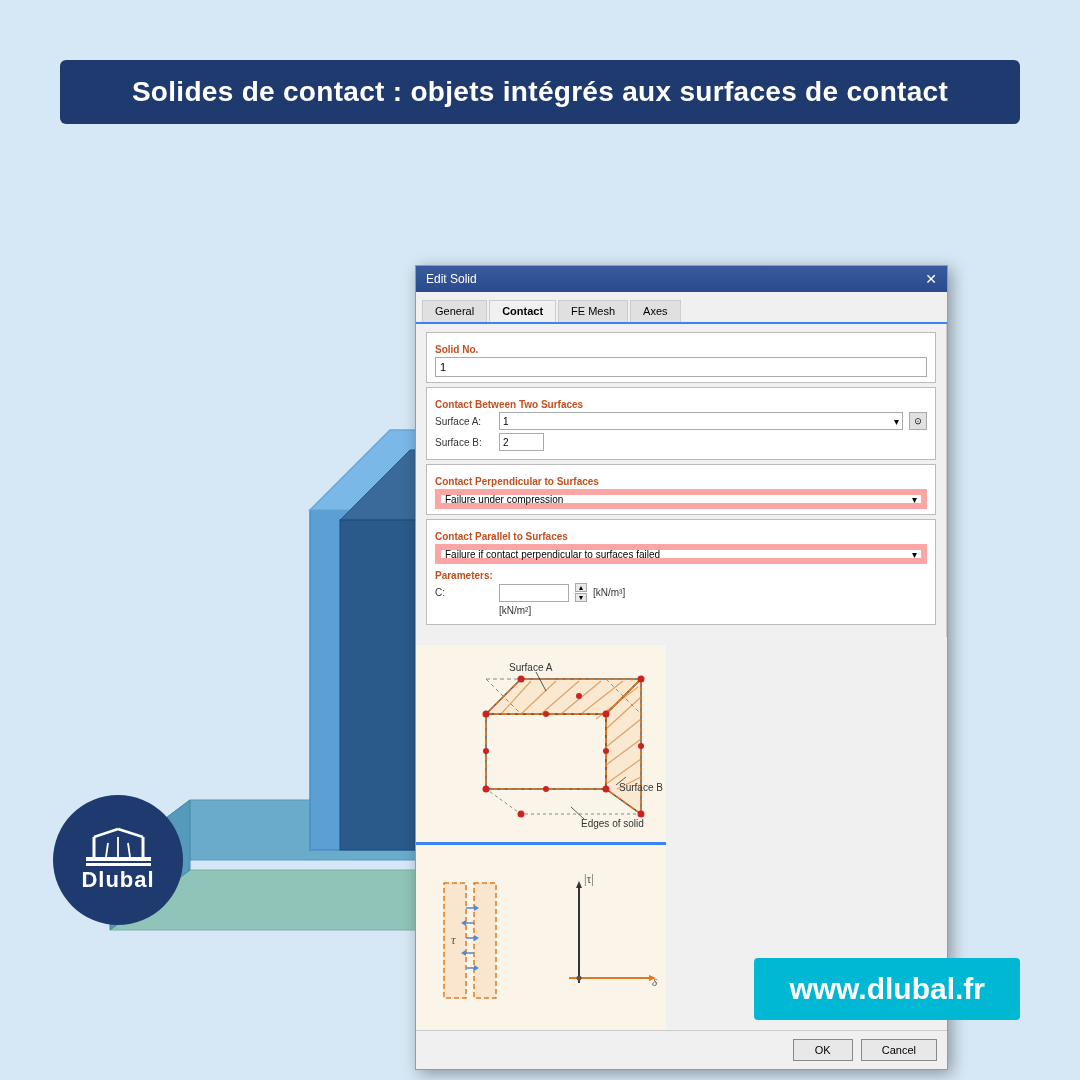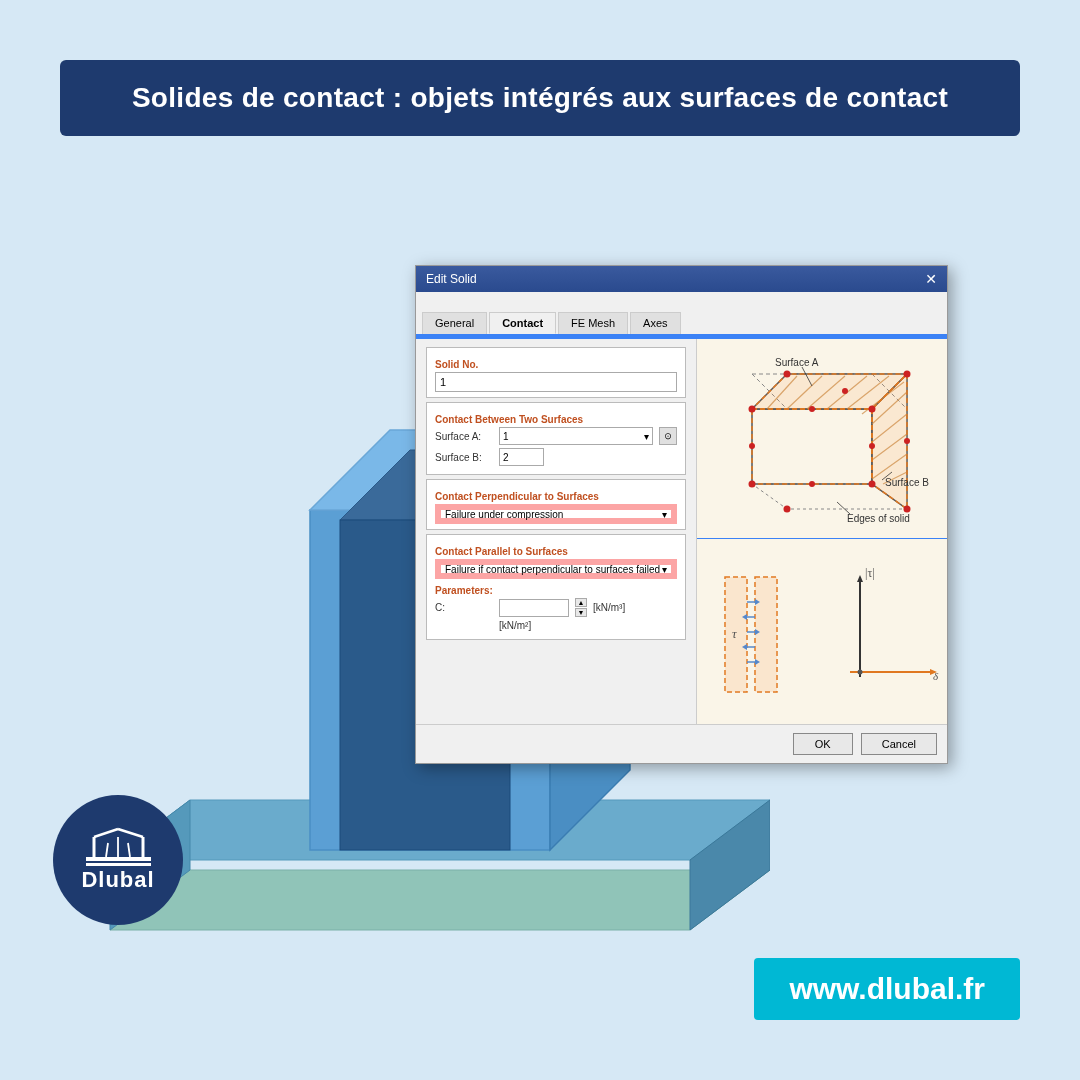--- a/index.html
+++ b/index.html
@@ -13,21 +13,21 @@
     }
 
     
     .header-banner {
       position: absolute;
       top: 60px;
       left: 60px;
       right: 60px;
       background-color: #1e3a6e;
       border-radius: 6px;
-      padding: 22px 30px;
+      padding: 16px 30px;
       display: flex;
       align-items: center;
       justify-content: center;
     }
     .header-title {
       color: white;
       font-size: 28px;
       font-weight: bold;
       text-align: center;
       letter-spacing: 0.3px;
@@ -63,60 +63,61 @@
       align-items: center;
       font-size: 12px;
     }
     .dialog-close {
       color: white;
       font-size: 14px;
       cursor: pointer;
     }
     .dialog-tabs {
       background: #f0f0f0;
-      border-bottom: 5px solid #3b82f6;
-      display: flex;
-      padding: 20px 6px 0;
+      border-bottom: 2px solid #3b82f6;
+      display: flex;
+      padding: 8px 6px 0;
       gap: 2px;
     }
     .dialog-tab {
       padding: 4px 12px;
       font-size: 11px;
       border: 1px solid #ccc;
       background: #e0e0e0;
       cursor: pointer;
       border-bottom: none;
     }
     .dialog-tab.active {
       background: #f0f0f0;
       border-bottom: 1px solid #f0f0f0;
       font-weight: bold;
     }
     .dialog-body {
       display: flex;
-      gap: 0;
+      gap: 8px;
+      flex-direction: column;
     }
     .dialog-left {
       flex: 1;
       padding: 8px 10px;
       border-right: 1px solid #ccc;
     }
     .dialog-right {
       width: 250px;
       display: flex;
       flex-direction: column;
     }
     .diagram-top {
       background: #faf5e8;
       height: 200px;
-      border-bottom: 1px solid #3b82f6;
+      border-bottom: 3px solid #3b82f6;
       position: relative;
       display: flex;
       align-items: center;
-      justify-content: flex-start;
+      justify-content: flex-end;
     }
     .diagram-bottom {
       background: #faf5e8;
       height: 185px;
       position: relative;
       display: flex;
       align-items: center;
       justify-content: center;
     }
 

